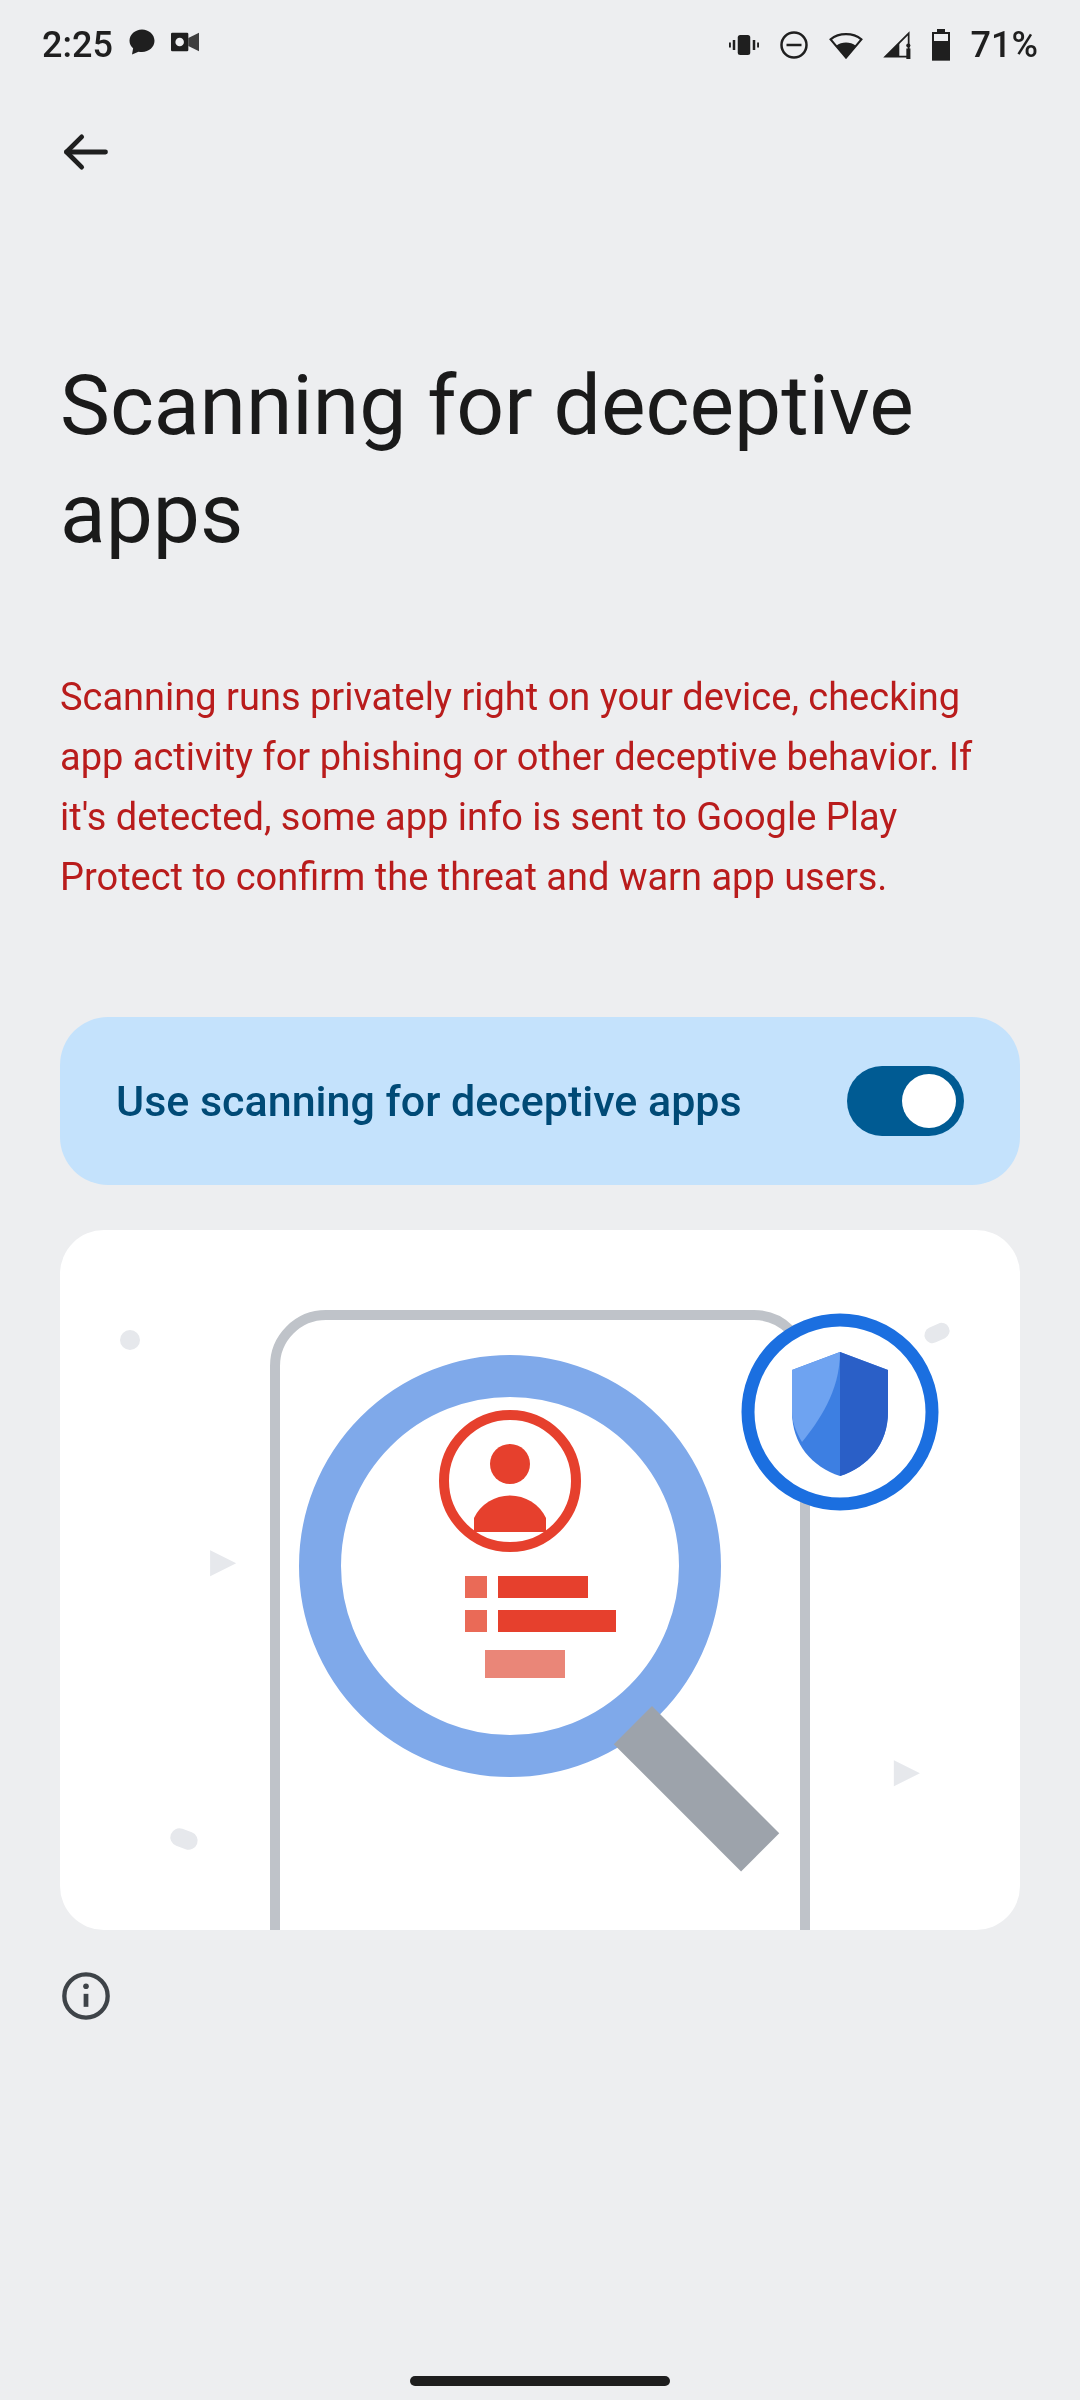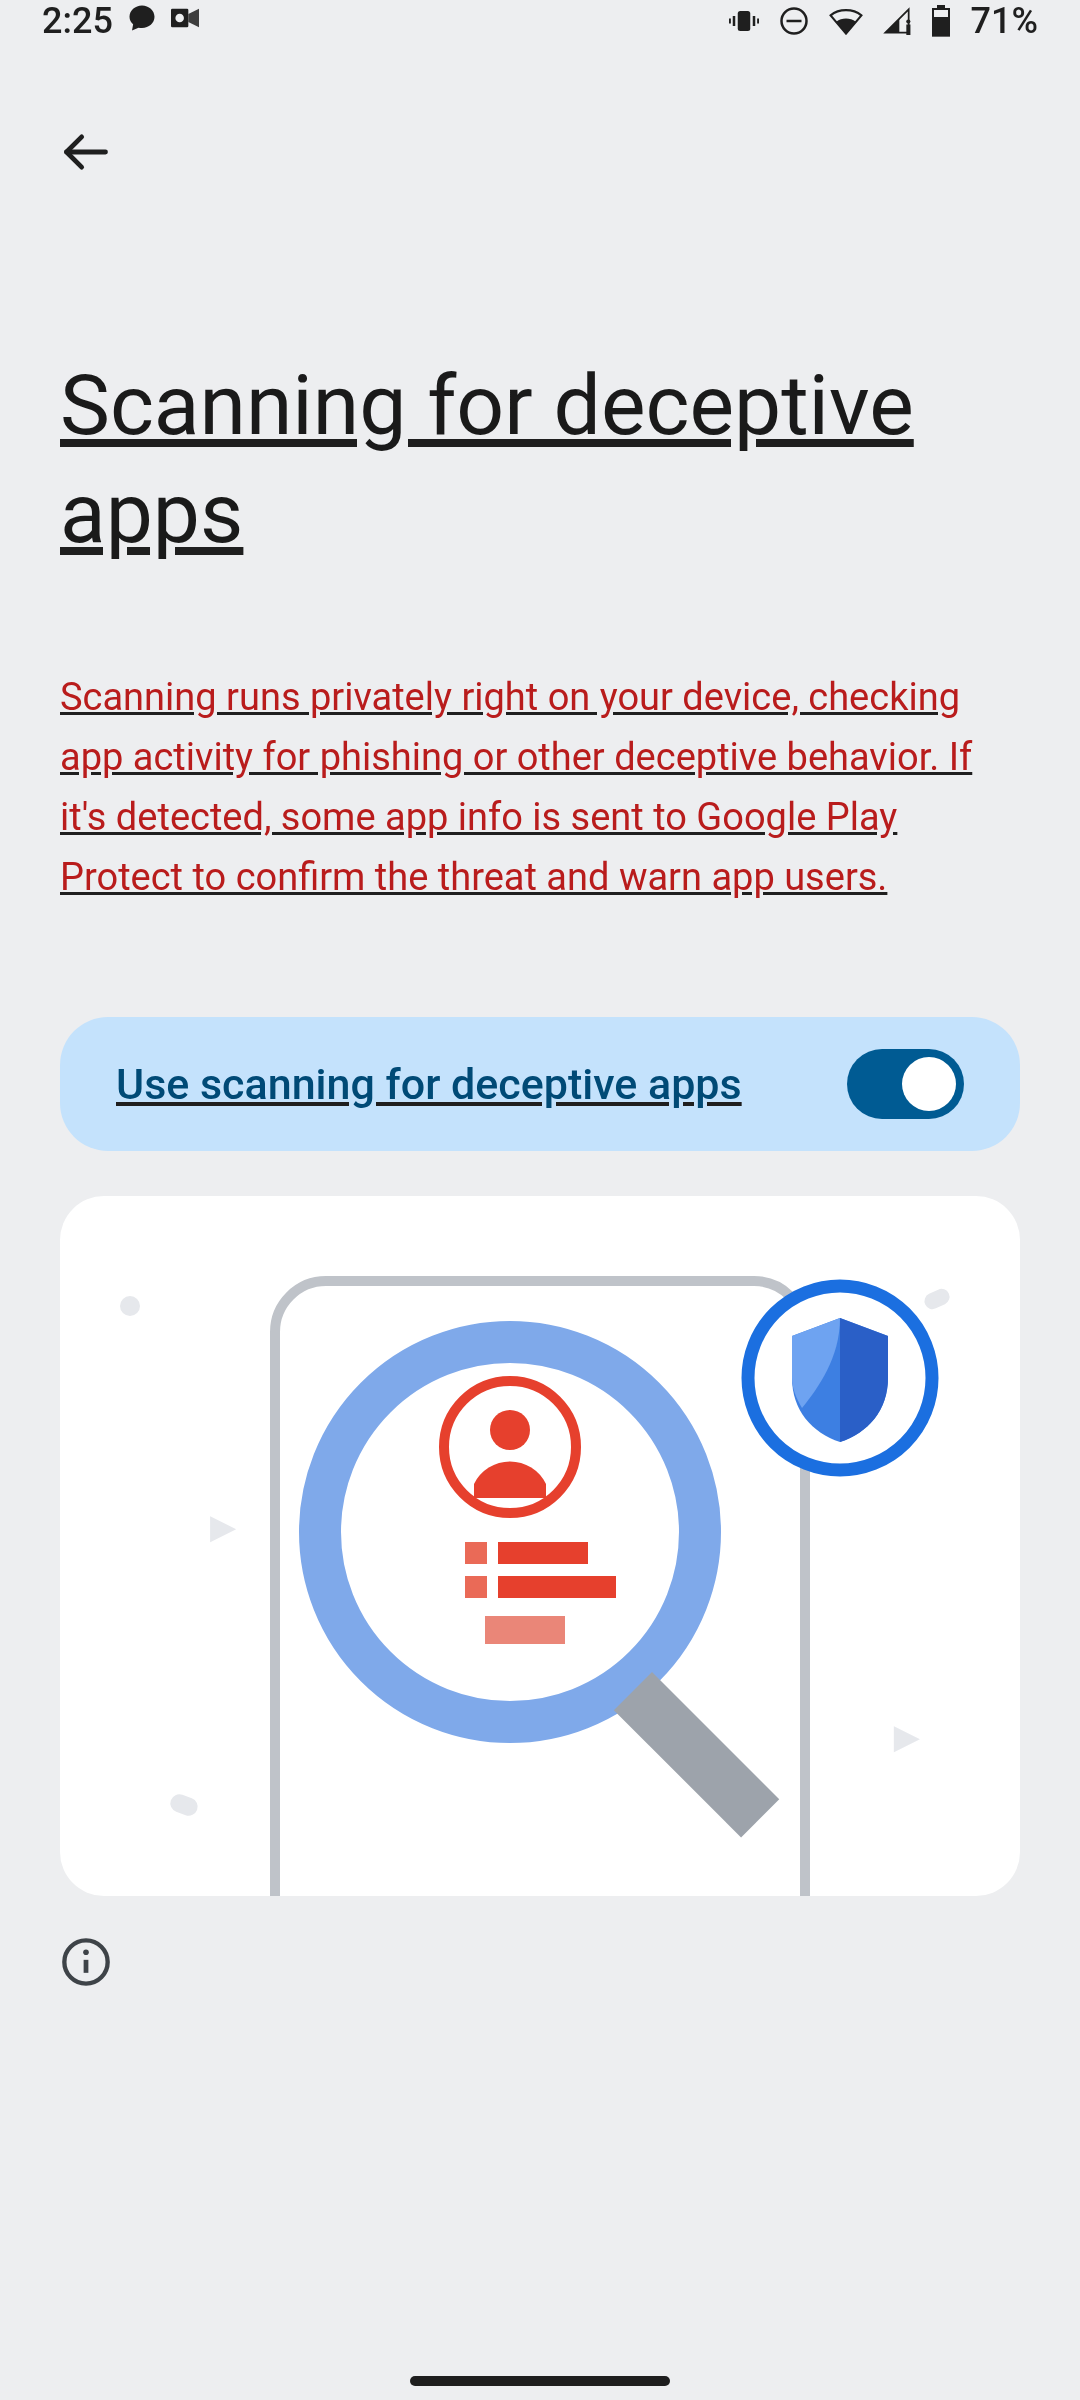--- a/index.html
+++ b/index.html
@@ -6,50 +6,50 @@
   html, body { width: 1080px; height: 2400px; overflow: hidden; }
   body {
     font-family: 'Google Sans', 'Roboto', -apple-system, BlinkMacSystemFont, sans-serif;
     background: #edeef0;
     color: #1f1f1f;
   }
   .status-bar {
     height: 90px;
     display: flex;
     justify-content: space-between;
-    align-items: flex-start;
+    align-items: center;
     padding: 0 42px;
     font-size: 36px;
     font-weight: 500;
     color: #1f1f1f;
   }
   .status-left { display: flex; align-items: center; gap: 14px; }
   .status-right { display: flex; align-items: center; gap: 20px; }
   .status-right svg { display: block; }
-  .content { padding: 0 60px; text-decoration: underline; }
+  .content { padding: 0 60px; }
   .back-row { padding: 36px 0 0 0; }
   .page-title {
     font-size: 84px;
     font-weight: 400;
     line-height: 1.28;
     margin-top: 170px;
     color: #1a1a1a;
   }
   .description {
     font-size: 38px;
     line-height: 1.58;
     color: #b91c1c;
     font-weight: 400;
     margin-top: 100px;
   }
   .toggle-card {
     margin-top: 110px;
     background: #c4e2fc;
     border-radius: 48px;
-    padding: 32px 56px;
+    padding: 49px 56px;
     display: flex;
     justify-content: space-between;
     align-items: center;
     gap: 40px;
   }
   .toggle-label {
     font-size: 43px;
     font-weight: 500;
     line-height: 1.45;
     color: #004a76;

